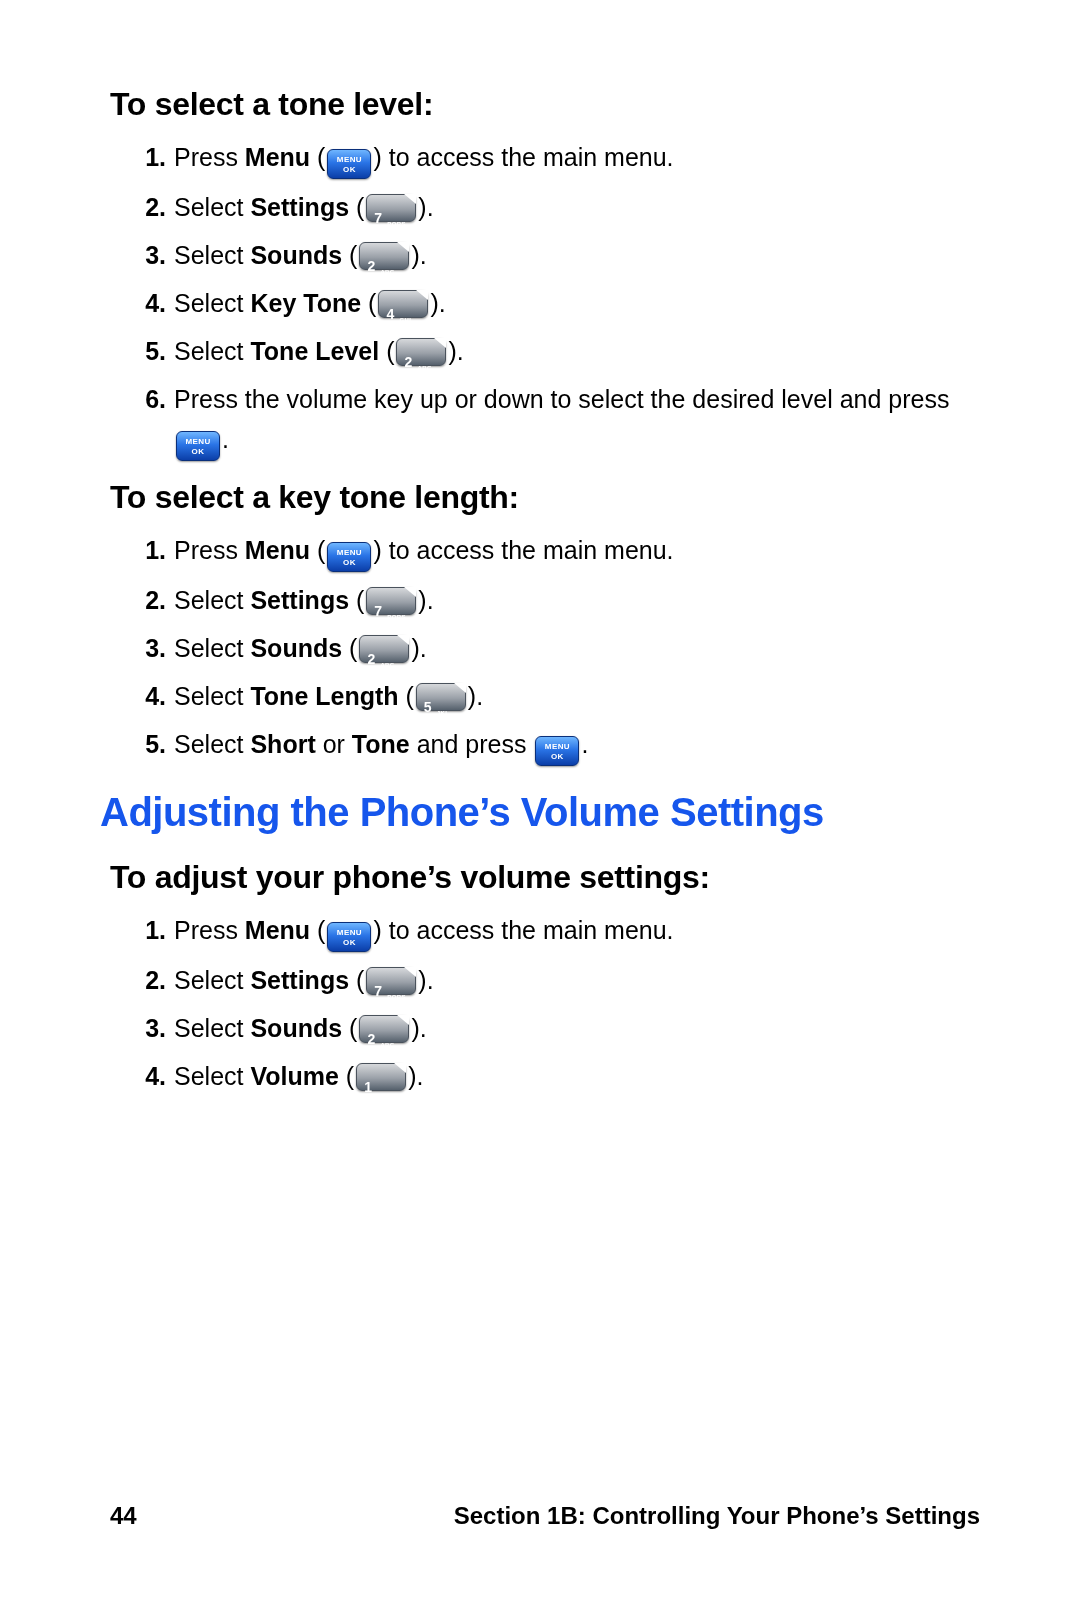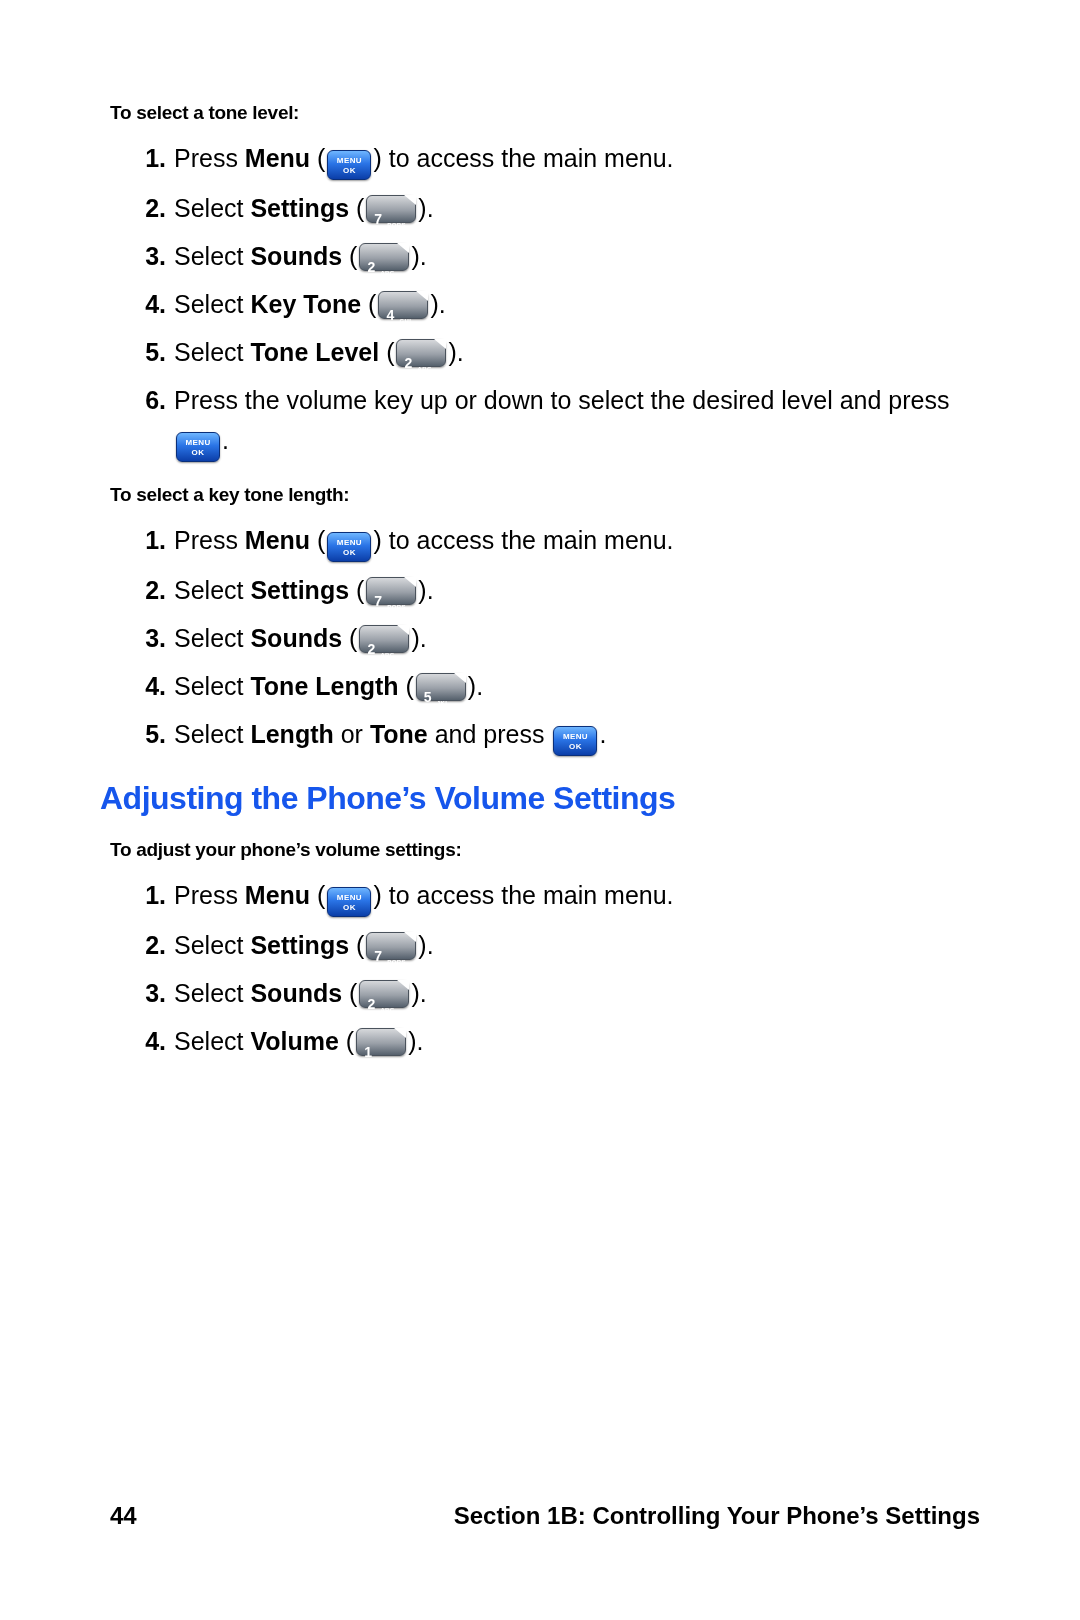--- a/index.html
+++ b/index.html
@@ -14,23 +14,23 @@
     position: relative;
   }
   .page {
     position: absolute;
     top: 80px;
     left: 110px;
     right: 100px;
   }
   .subhead {
     font-weight: 700;
-    font-size: 19px;
+    font-size: 32px;
     letter-spacing: -0.3px;
-    margin-top: 22px;
+    margin-top: 6px;
     margin-bottom: 14px;
   }
   ol {
     list-style: none;
     padding-left: 44px;
     margin: 0 0 18px 0;
   }
   ol li {
     font-size: 25px;
     line-height: 40px;
@@ -42,23 +42,23 @@
     font-weight: 700;
     position: absolute;
     left: -24px;
     width: 36px;
     text-align: right;
   }
   .b { font-weight: 700; text-align: center; }
   .heading {
     color: #1656ec;
     font-weight: 700;
-    font-size: 32px;
+    font-size: 40px;
     margin-top: 24px;
-    margin-bottom: 16px;
+    margin-bottom: 24px;
     letter-spacing: -0.5px;
     margin-left: -10px;
   }
   .para {
     font-size: 25px;
     line-height: 36px;
     margin: 0 0 20px 0;
   }
   .footer {
     position: absolute;
@@ -147,21 +147,21 @@
       <li><span class="num">5.</span>Select <span class="b">Tone Level</span> (<span class="key key-num"><span class="digit">2</span><span class="letters">ABC</span></span>).</li>
       <li><span class="num">6.</span>Press the volume key up or down to select the desired level and press  <span class="key key-menu"></span>.</li>
     </ol>
 
   <div class="subhead">To select a key tone length:</div>
   <ol>
       <li><span class="num">1.</span>Press <span class="b">Menu</span> (<span class="key key-menu"></span>) to access the main menu.</li>
       <li><span class="num">2.</span>Select <span class="b">Settings</span> (<span class="key key-num"><span class="digit">7</span><span class="letters">PQRS</span></span>).</li>
       <li><span class="num">3.</span>Select <span class="b">Sounds</span> (<span class="key key-num"><span class="digit">2</span><span class="letters">ABC</span></span>).</li>
       <li><span class="num">4.</span>Select <span class="b">Tone Length</span> (<span class="key key-num"><span class="digit">5</span><span class="letters">JKL</span></span>).</li>
-      <li><span class="num">5.</span>Select <span class="b">Length</span> or <span class="b">Tone</span> and press  <span class="key key-menu"></span>.</li>
+      <li><span class="num">5.</span>Select <span class="b">Short</span> or <span class="b">Tone</span> and press  <span class="key key-menu"></span>.</li>
     </ol>
 
   <div class="heading">Adjusting the Phone’s Volume Settings</div>
   <div class="subhead">To adjust your phone’s volume settings:</div>
   <ol>
       <li><span class="num">1.</span>Press <span class="b">Menu</span> (<span class="key key-menu"></span>) to access the main menu.</li>
       <li><span class="num">2.</span>Select <span class="b">Settings</span> (<span class="key key-num"><span class="digit">7</span><span class="letters">PQRS</span></span>).</li>
       <li><span class="num">3.</span>Select <span class="b">Sounds</span> (<span class="key key-num"><span class="digit">2</span><span class="letters">ABC</span></span>).</li>
       <li><span class="num">4.</span>Select <span class="b">Volume</span> (<span class="key key-num"><span class="digit">1</span><span class="letters"></span></span>).</li>
     </ol>

